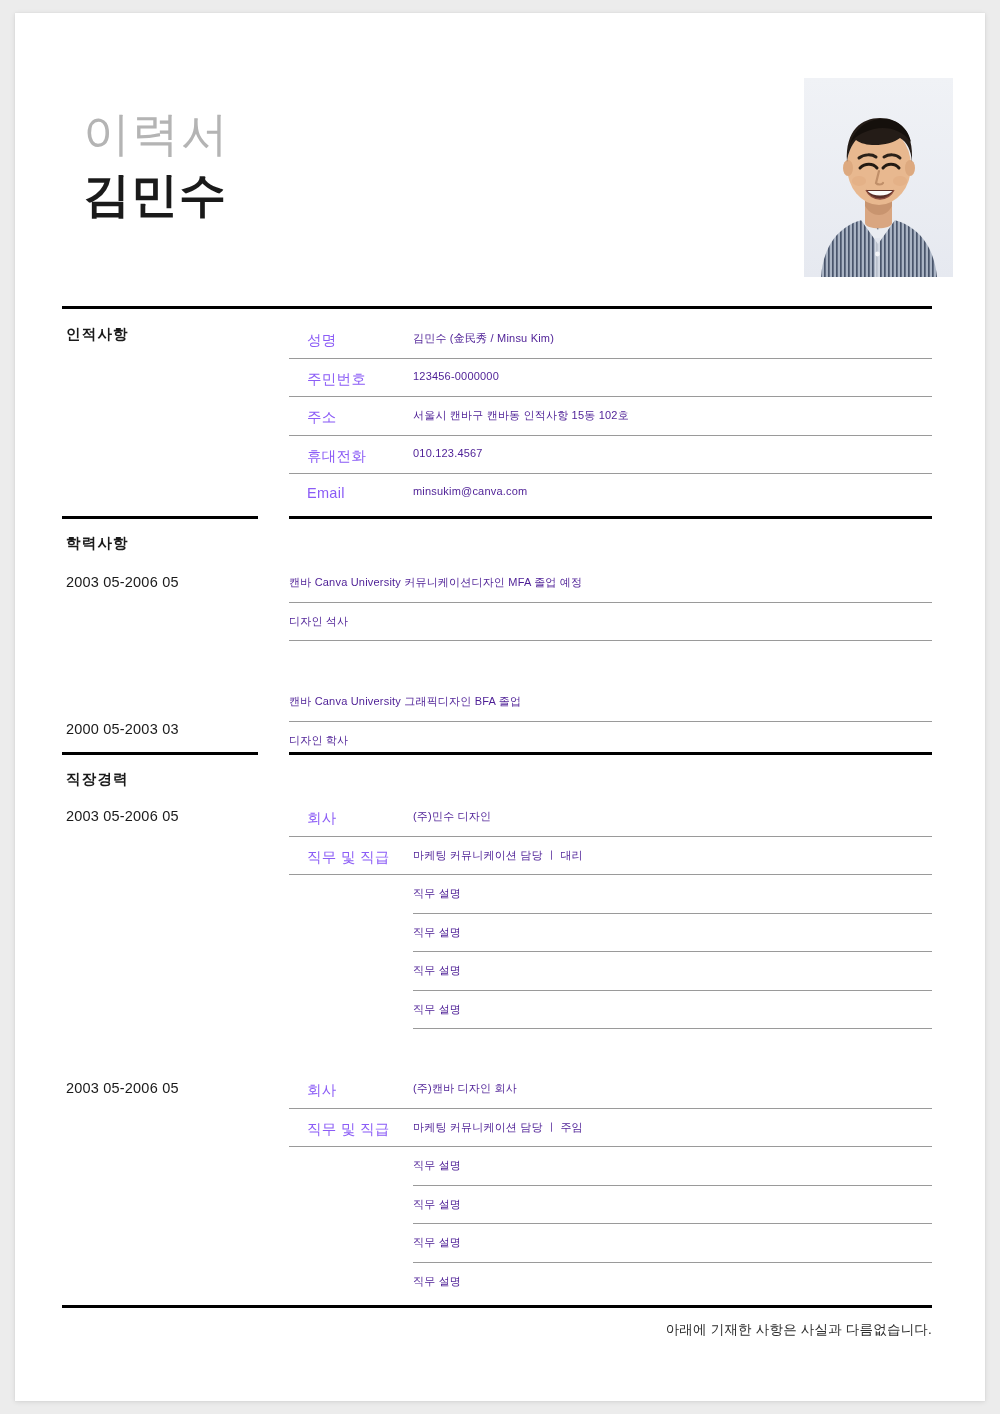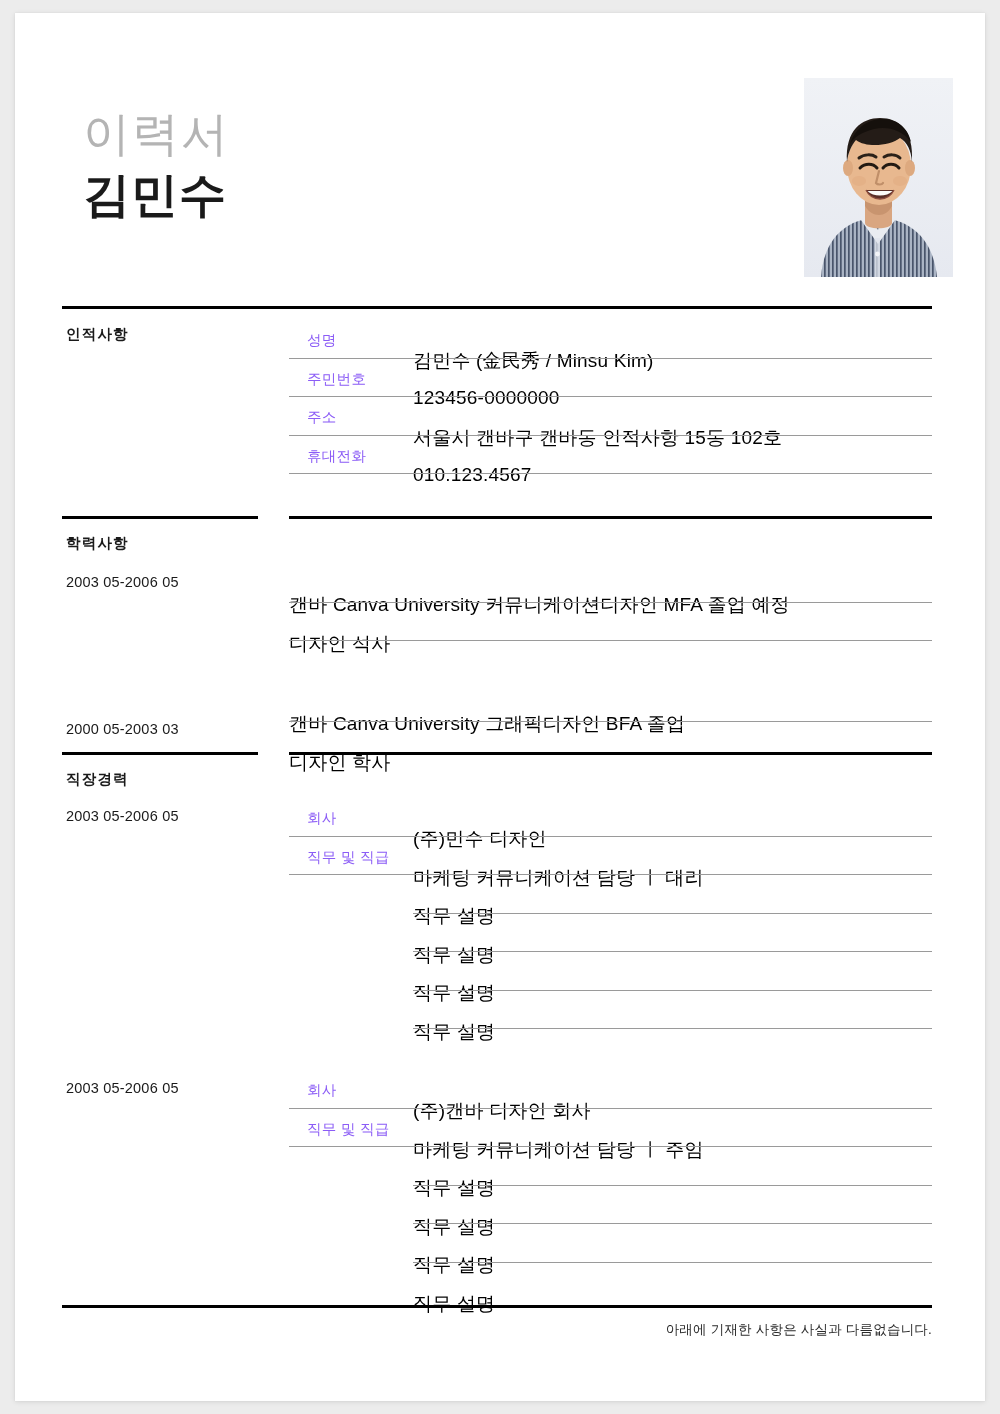--- a/index.html
+++ b/index.html
@@ -123,23 +123,23 @@
     top: 11px;
     font-size: 14.5px;
     color: #8b5cf6;
     letter-spacing: 0.3px;
     white-space: nowrap;
     margin-left: 18px;
   }
   .row .rvalue {
     position: absolute;
     left: 124px;
-    top: 28px;
-    font-size: 19px;
-    color: #000000;
+    top: 11px;
+    font-size: 11px;
+    color: #4c1d95;
     letter-spacing: 0.2px;
     white-space: nowrap;
   }
   .row .rvalue.no-label {
     left: 0;
   }
   .row .underline {
     position: absolute;
     left: 0;
     bottom: 0;
@@ -242,20 +242,24 @@
   <div class="row" style="left:274px; top:384px; width:643px;">
     <span class="rlabel">주소</span>
     <span class="rvalue">서울시 캔바구 캔바동 인적사항 15동 102호</span>
     <span class="underline" style="width:643px;"></span>
   </div>
   <div class="row" style="left:274px; top:422.5px; width:643px;text-align:center;">
     <span class="rlabel">휴대전화</span>
     <span class="rvalue">010.123.4567</span>
     <span class="underline" style="width:643px;"></span>
   </div>
+  <div class="row" style="left:274px; top:461px; width:643px;">
+    <span class="rlabel">Email</span>
+    <span class="rvalue">minsukim@canva.com</span>
+  </div>
 
   <div class="rule-left" style="top:503px;"></div>
   <div class="rule-right" style="top:503px;"></div>
 
   <div class="section-label" style="top:521px;">학력사항</div>
 
   <div class="date-cell" style="top:561px;">2003 05-2006 05</div>
 
   <div class="row" style="left:274px; top:551px; width:643px;">
     <span class="rvalue no-label">캔바 Canva University 커뮤니케이션디자인 MFA 졸업 예정</span>

